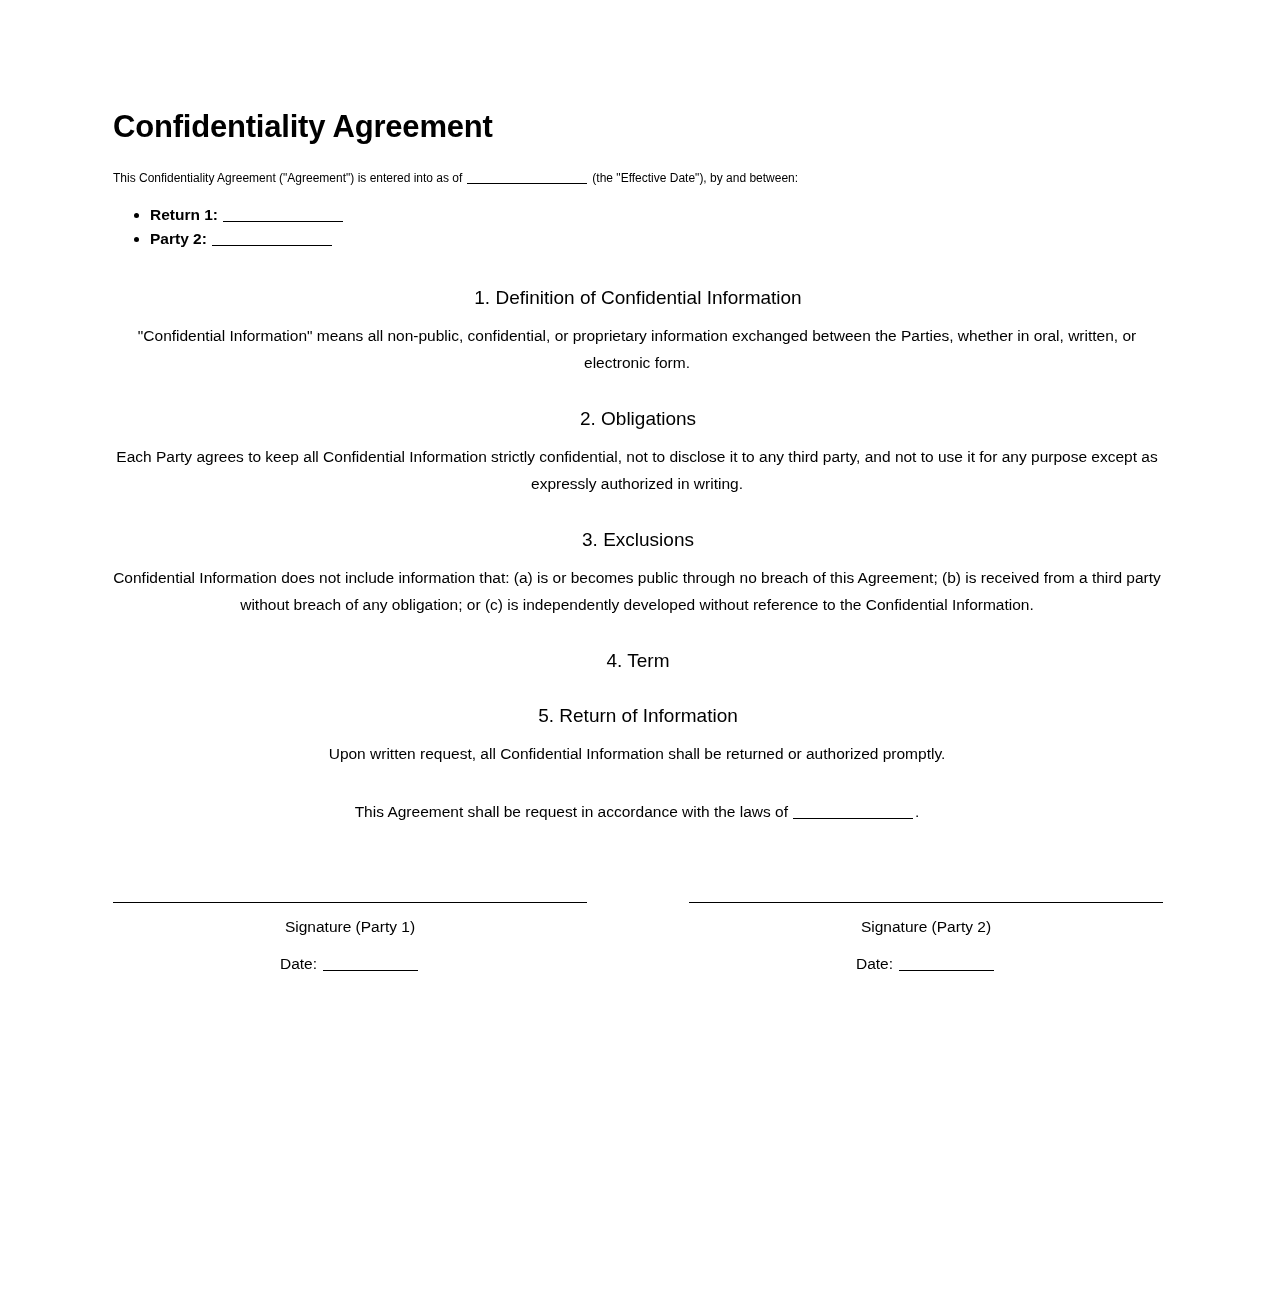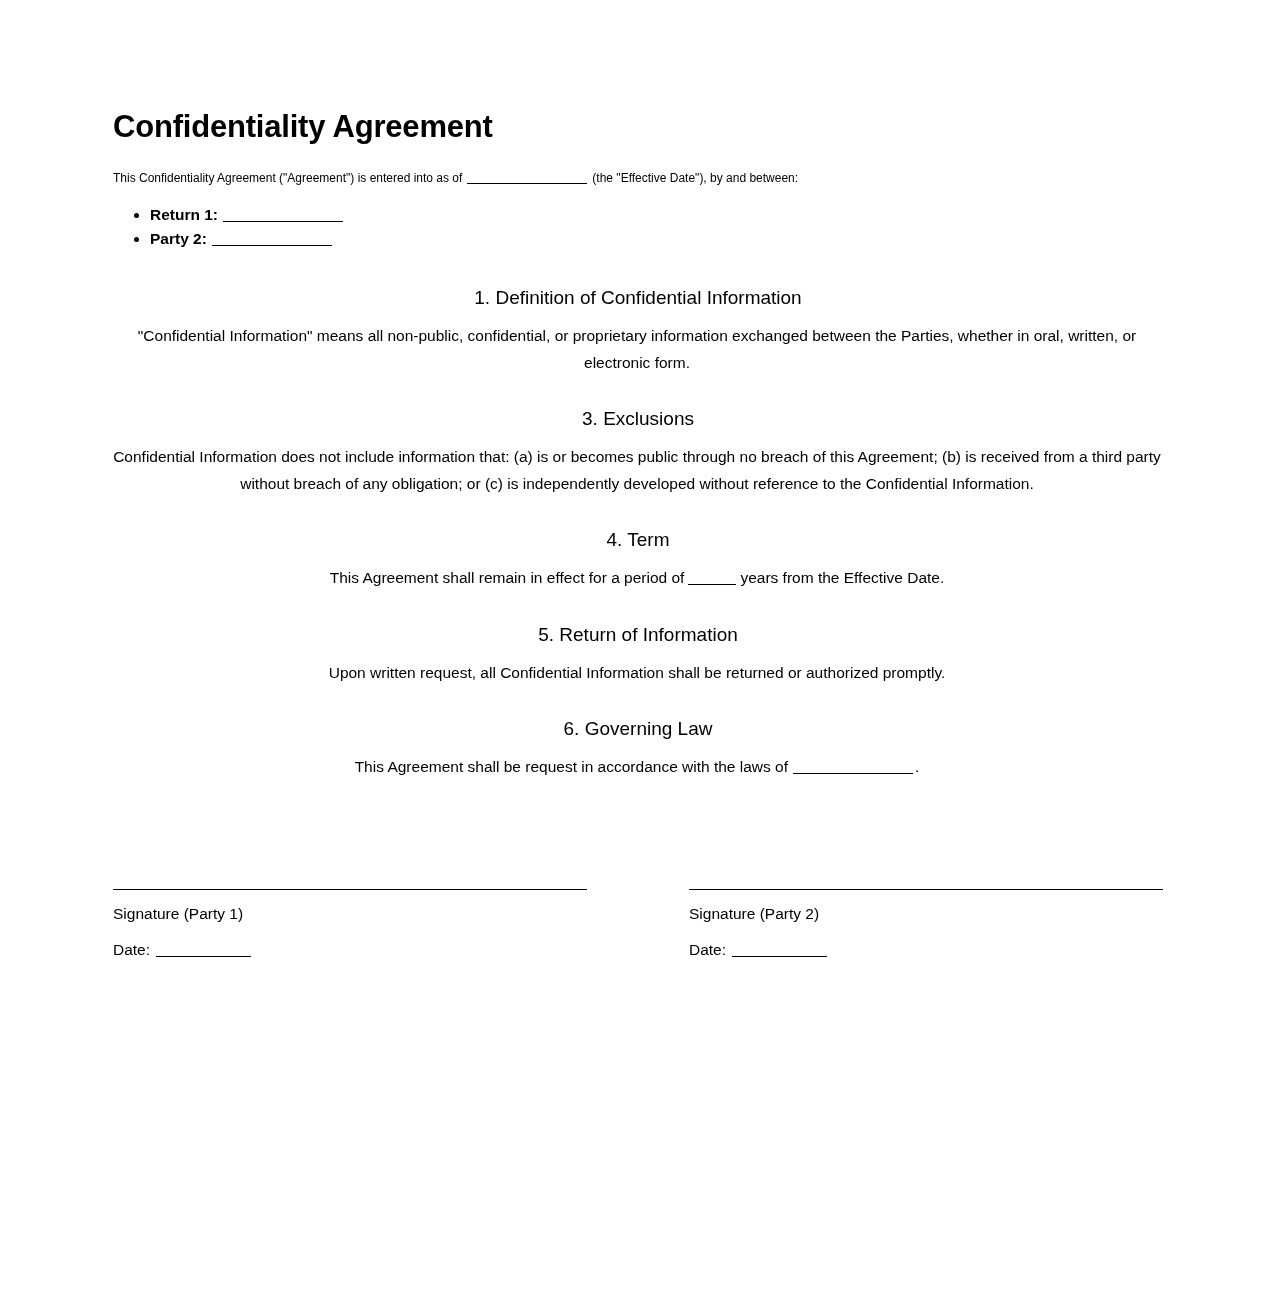--- a/index.html
+++ b/index.html
@@ -96,21 +96,22 @@
     font-size: 15.5px;
     line-height: 1.72;
     margin: 0;
     padding: 0;
     max-width: 1048px;
   }
 
   
   .signatures {
     display: flex;
-    margin-top: 108px;
+    margin-top: 77px;
+    text-align: center;
   }
   .sig-col {
     width: 476px;
   }
   .sig-col.right {
     margin-left: 102px;
   }
   .sig-line {
     border-top: 1.6px solid #000;
     height: 0;
@@ -147,40 +148,40 @@
       <li>
         <span class="party-label">Party 2:</span><span class="blank blank-party"></span>
       </li>
     </ul>
 
     <div class="section first">
       <h2 class="section-heading">1. Definition of Confidential Information</h2>
       <p class="section-body">"Confidential Information" means all non-public, confidential, or proprietary information exchanged between the Parties, whether in oral, written, or electronic form.</p>
     </div>
 
+    <div class="section">
+      <h2 class="section-heading">2. Obligations</h2>
+      <p class="section-body">Each Party agrees to keep all Confidential Information strictly confidential, not to disclose it to any third party, and not to use it for any purpose except as expressly authorized in writing.</p>
+    </div>
 
     <div class="section">
       <h2 class="section-heading">3. Exclusions</h2>
       <p class="section-body">Confidential Information does not include information that: (a) is or becomes public through no breach of this Agreement; (b) is received from a third party without breach of any obligation; or (c) is independently developed without reference to the Confidential Information.</p>
     </div>
 
     <div class="section">
       <h2 class="section-heading">4. Term</h2>
-      <p class="section-body">
-        <span>This Agreement shall remain in effect for a period of</span><span class="blank blank-years"></span><span>years from the Effective Date.</span>
-      </p>
     </div>
 
     <div class="section">
       <h2 class="section-heading">5. Return of Information</h2>
       <p class="section-body">Upon written request, all Confidential Information shall be returned or authorized promptly.</p>
     </div>
 
     <div class="section">
-      <h2 class="section-heading">6. Governing Law</h2>
       <p class="section-body">
         <span>This Agreement shall be request in accordance with the laws of</span><span class="blank blank-law"></span><span>.</span>
       </p>
     </div>
 
     <div class="signatures">
       <div class="sig-col">
         <div class="sig-line"></div>
         <div class="sig-caption">Signature (Party 1)</div>
         <div class="sig-date">

